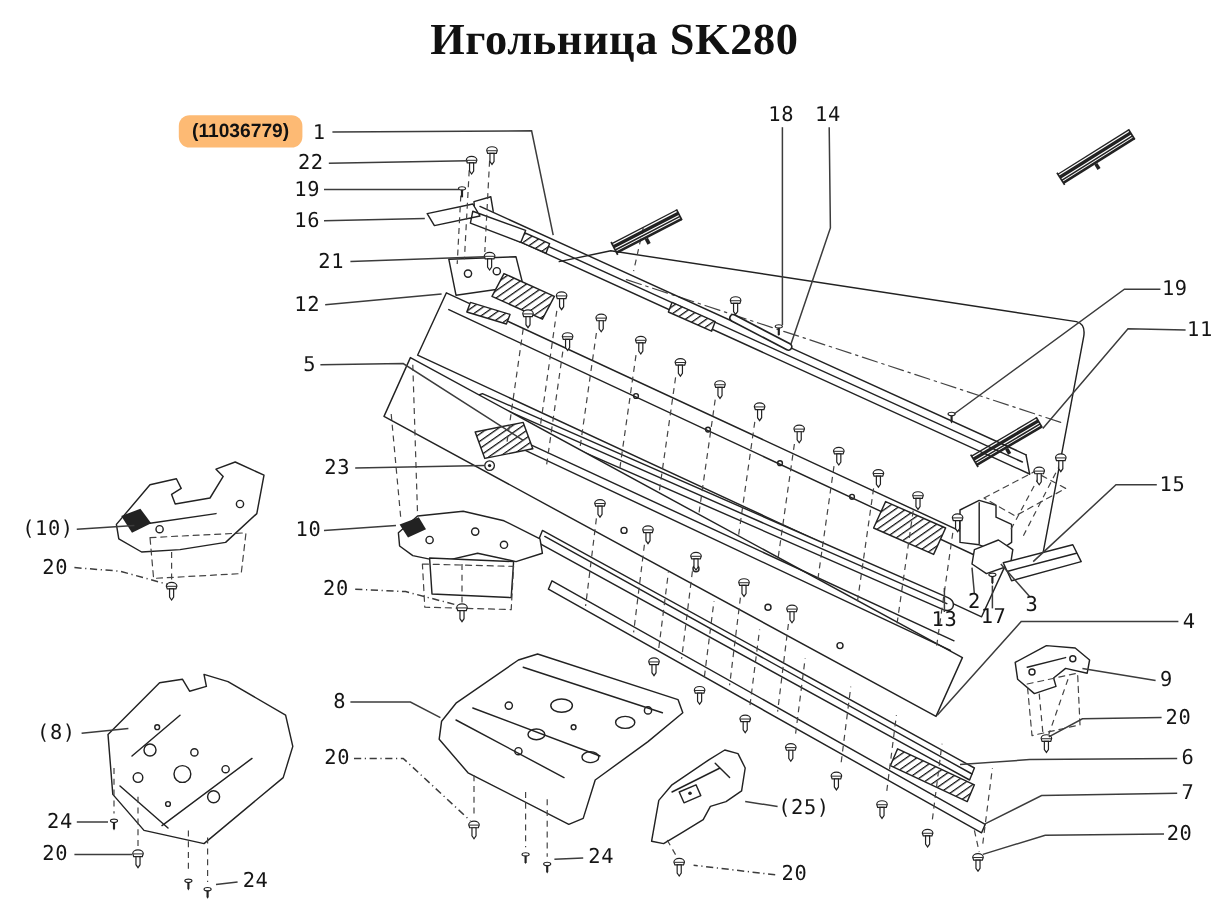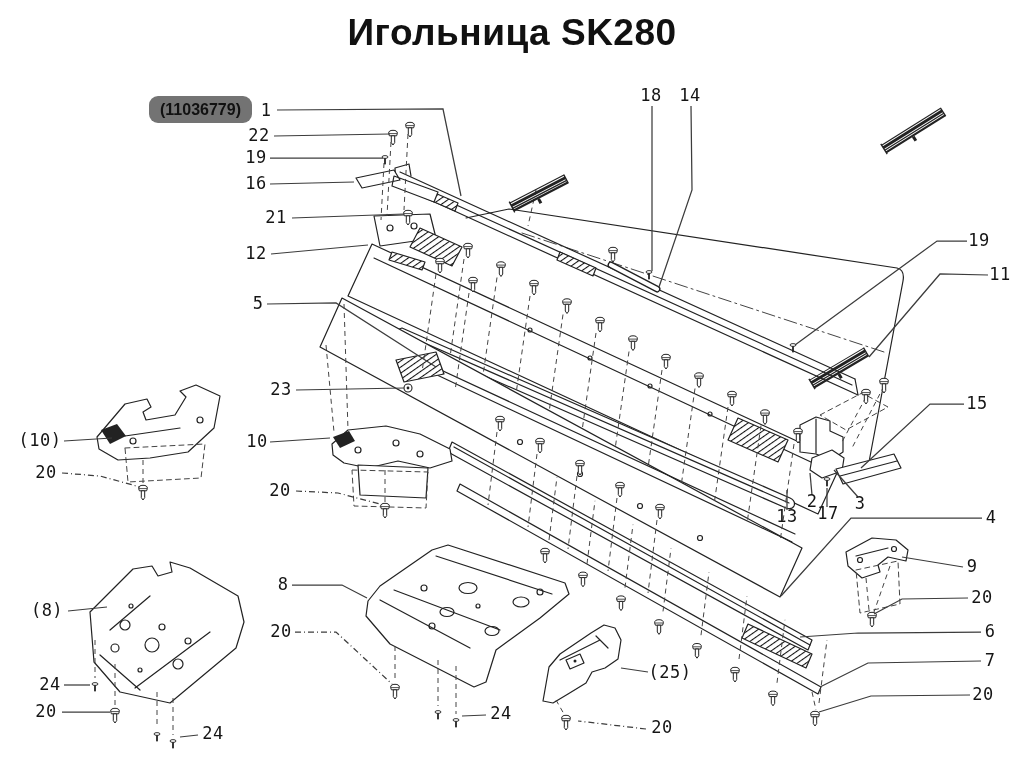--- a/index.html
+++ b/index.html
@@ -1,34 +1,34 @@
 <!DOCTYPE html>
 <html><head>
 <meta charset="utf-8">
 <style>
   html,body{margin:0;padding:0;background:#fff;}
   body{width:1024px;height:769px;overflow:hidden;font-family:"Liberation Sans",sans-serif;}
   .stage{position:relative;width:1024px;height:769px;background:#fff;}
   .title{position:absolute;top:12px;left:0;width:100%;text-align:center;
-         font-family:Liberation Sans, sans-serif;font-weight:700;font-size:37px;
+         font-family:Liberation Serif, serif;font-weight:700;font-size:37px;
          letter-spacing:0.5px;color:#111;}
   .badge{position:absolute;left:149px;top:96px;height:27px;line-height:27px;
          padding:0 11px;border-radius:9px;font-weight:700;font-size:16px;color:#111;}
   svg.art{position:absolute;left:0;top:0;}
   .dsh{stroke:#444;stroke-width:1;stroke-dasharray:5,4;fill:none;}
   .dd{stroke:#444;stroke-width:1;stroke-dasharray:13,4,2,4;fill:none;}
   .ink{stroke:#222;fill:none;stroke-width:1.2;stroke-linejoin:round;stroke-linecap:round;}
   .wht{fill:#fff;}
 </style>
 </head>
 <body>
 
 <div class="stage">
   <div class="title">Игольница SK280</div>
-  <span class="badge" id="badge" style="background: #737373;">(11036779)</span>
+  <span class="badge" id="badge" style="background: #fdba74;">(11036779)</span>
 
   <svg class="art" id="art" width="1024" height="769" viewBox="0 0 1024 769">
     <defs>
       <pattern id="h" width="5" height="5" patternUnits="userSpaceOnUse" patternTransform="rotate(55)">
         <rect width="5" height="5" fill="#fff"></rect>
         <line x1="0" y1="0" x2="0" y2="5" stroke="#111" stroke-width="2.1"></line>
       </pattern>
       <g id="bolt">
         <path d="M-4.4,-0.6 A4.4,3.1 0 0 1 4.4,-0.6 L3.6,1.8 L-3.6,1.8 Z" fill="#fff" stroke="#222" stroke-width="1"></path>
         <line x1="-4" y1="-0.4" x2="4" y2="-0.4" stroke="#222" stroke-width="0.8"></line>

